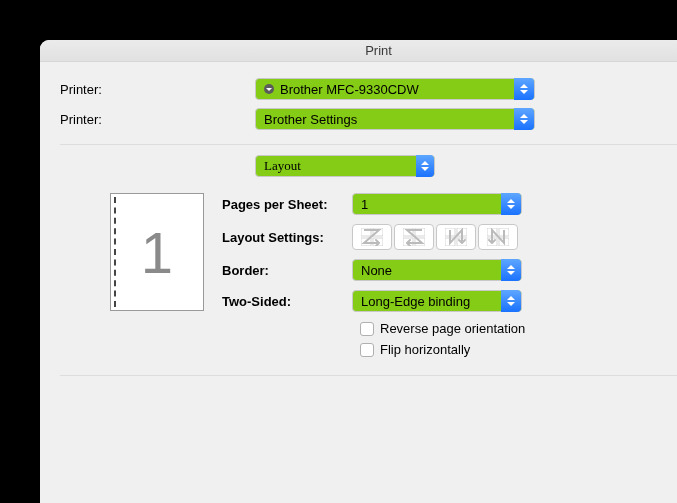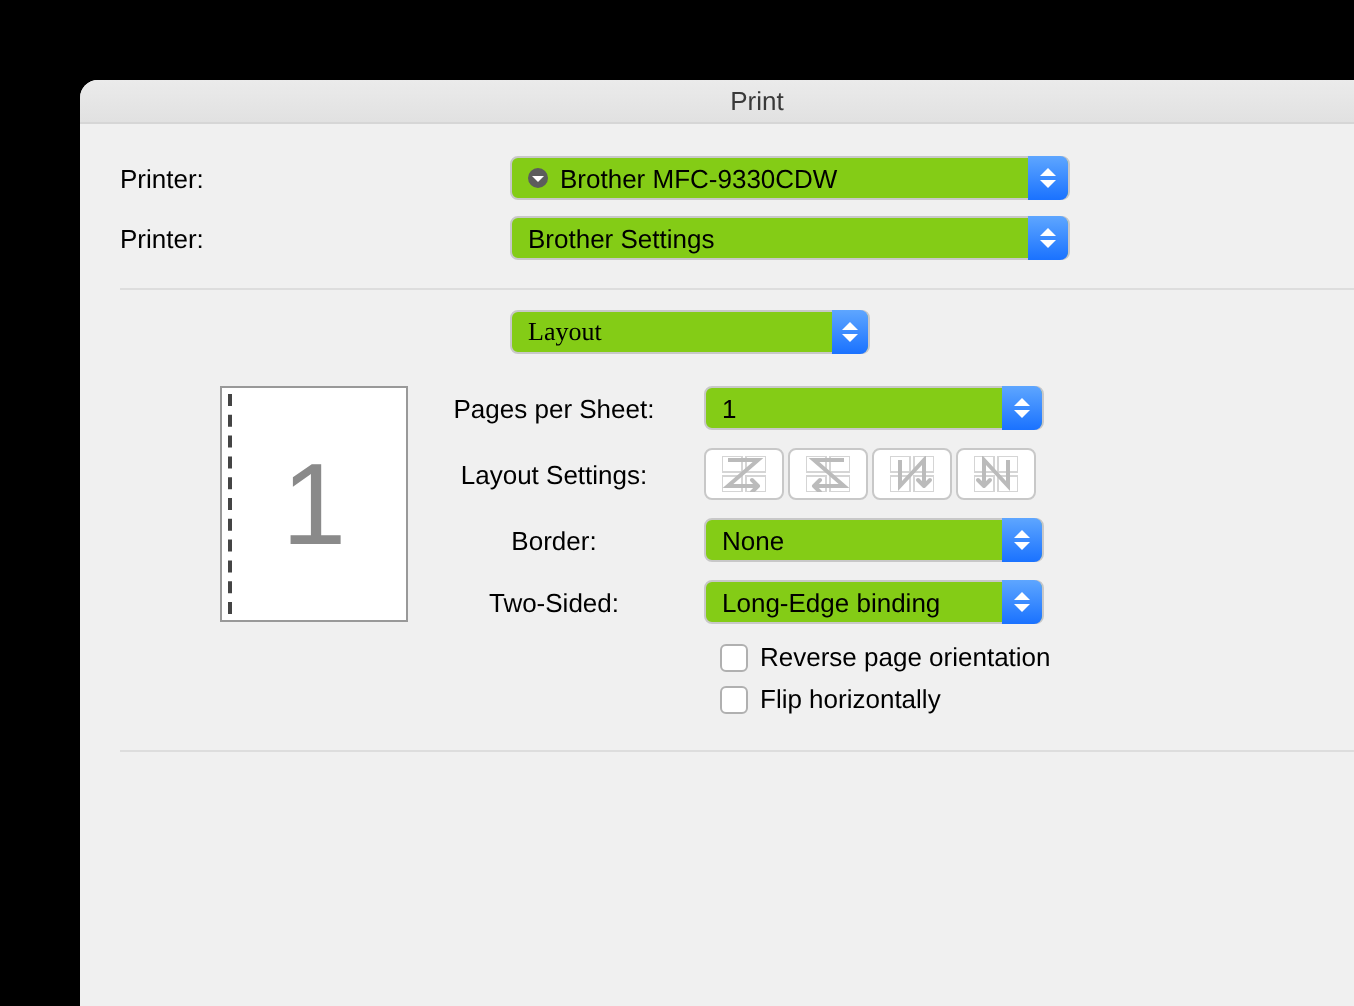--- a/index.html
+++ b/index.html
@@ -125,22 +125,23 @@
     flex:1;
     margin-left: 18px;
   }
   .orow {
     display:flex;
     align-items:center;
     margin-bottom: 9px;
   }
   .olabel {
     width: 130px;
-    text-align:center;
+    text-align:left;
     padding-right:20px;
+    font-weight:bold;
   }
   .icon-group{
     display:flex;
     gap:2px;
   }
   .icon-btn{
     width:40px; height:26px;
     background:#fff;
     border:1px solid #c8c8c8;
     border-radius:4px;

